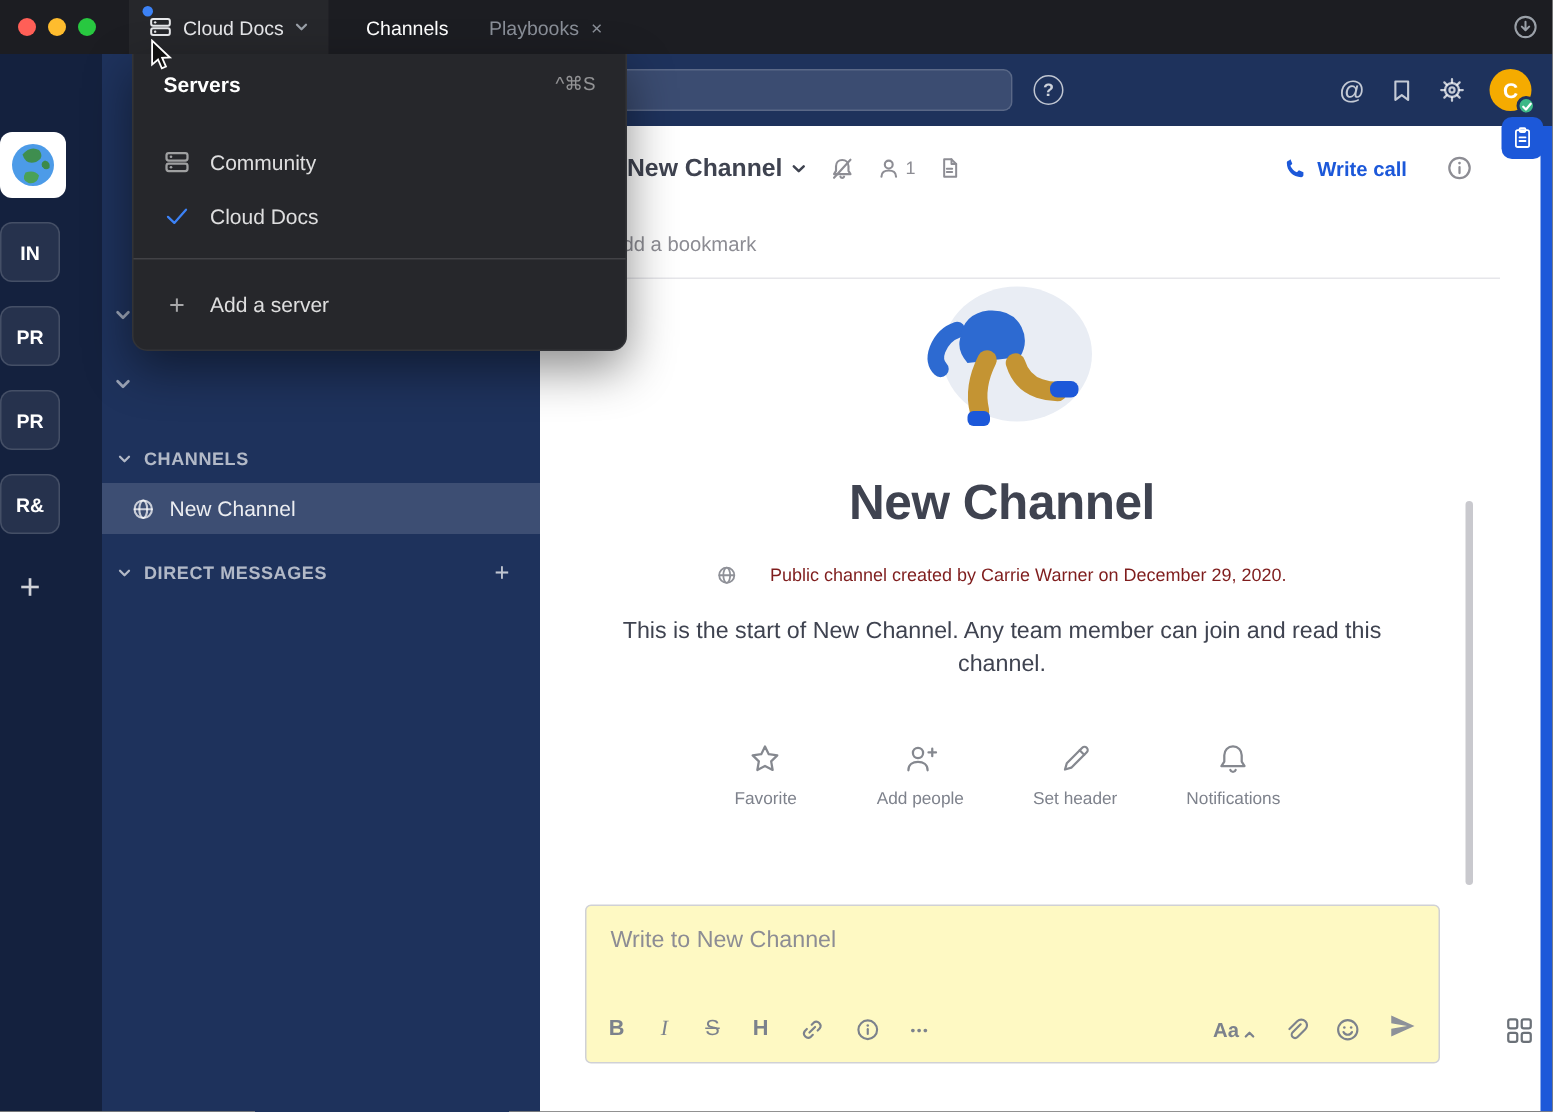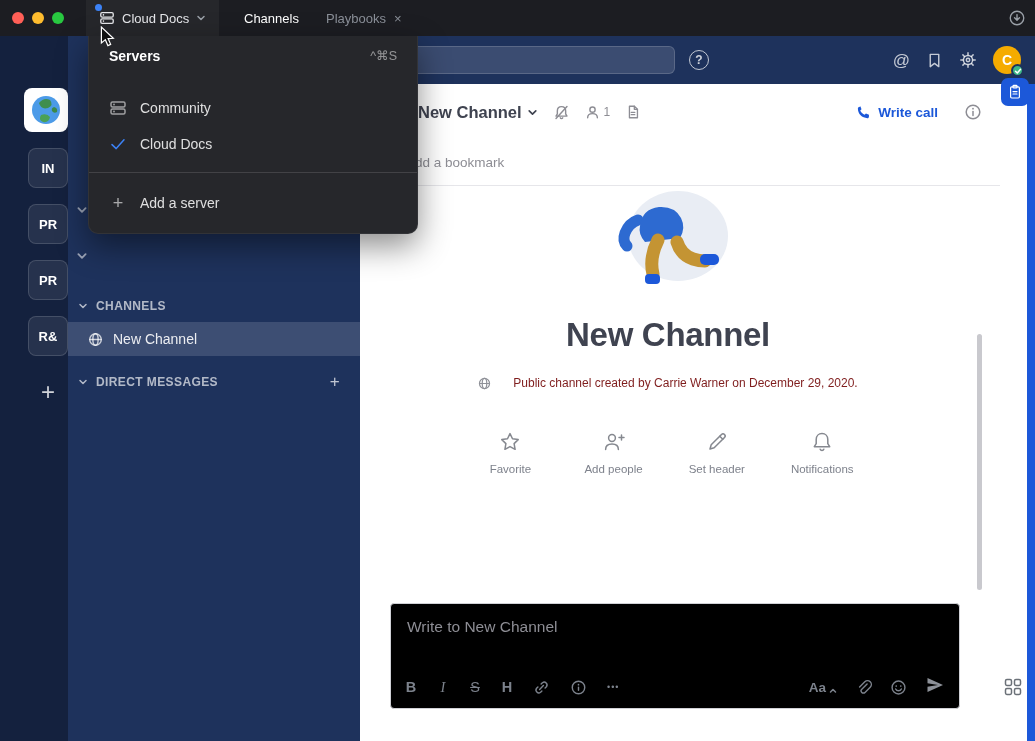--- a/index.html
+++ b/index.html
@@ -15,21 +15,21 @@
   .light.red{background:#ff5f57}.light.yellow{background:#febc2e}.light.green{background:#28c840}
   .server-tab{position:absolute;left:86px;top:0;height:36px;display:flex;align-items:center;gap:7px;padding:0 13px;background:#26272b;color:#e6e7ea;font-size:13px;cursor:default}
   .server-tab .chev{color:#9aa0a8}
   .tab-dot{position:absolute;left:95px;top:4px;width:7px;height:7px;border-radius:50%;background:#3c82f6;z-index:45}
   .view-tab{position:absolute;top:0;height:36px;display:flex;align-items:center;gap:8px;font-size:13px;color:#8a8f98;padding:0 10px}
   .view-tab.active{color:#fff}
   .view-tab .tab-close{font-size:13px;color:#8a8f98;line-height:1}
   .tb-download{position:absolute;right:8px;top:8px;width:20px;height:20px;color:#9aa0a8;display:flex;align-items:center;justify-content:center}
 
   
-  .teambar{position:absolute;left:0;top:36px;width:68px;height:705px;background:#14213e;display:flex;flex-direction:column;align-items:flex-end;padding-top:52px;gap:16px}
+  .teambar{position:absolute;left:0;top:36px;width:68px;height:705px;background:#14213e;display:flex;flex-direction:column;align-items:flex-start;padding-top:52px;gap:16px}
   .team-tile{width:40px;height:40px;border-radius:8px;background:rgba(255,255,255,.08);border:1px solid rgba(255,255,255,.14);color:#fff;font-size:13px;font-weight:700;display:flex;align-items:center;justify-content:center}
   .team-tile.active{width:44px;height:44px;background:#fff;border:2px solid rgba(255,255,255,.9)}
   .team-add{width:40px;height:40px;display:flex;align-items:center;justify-content:center;color:rgba(255,255,255,.8);font-size:24px;font-weight:400}
 
   
   .gheader{position:absolute;left:68px;top:36px;width:967px;height:48px;background:#1e325c}
   .search{position:absolute;left:295px;top:10px;width:312px;height:28px;border-radius:6px;background:rgba(255,255,255,.13);border:1px solid rgba(255,255,255,.16)}
   .help{position:absolute;left:621px;top:14px;width:20px;height:20px;border:1.6px solid rgba(255,255,255,.72);border-radius:50%;color:rgba(255,255,255,.78);font-size:12px;font-weight:700;display:flex;align-items:center;justify-content:center}
   .hicons{position:absolute;right:14px;top:0;height:48px;display:flex;align-items:center;gap:16px}
   .hbtn{color:rgba(255,255,255,.74);display:flex;align-items:center;justify-content:center}
@@ -62,21 +62,21 @@
   .intro{position:absolute;left:0;right:24px;top:102px;text-align:center}
   .illus{display:block;margin:2px auto 0}
   .intro h1{margin-top:24px;font-size:33px;font-weight:700;color:#3f4350;letter-spacing:-.3px}
   .meta{margin-top:22px;display:flex;align-items:center;justify-content:center;gap:22px;color:#7f1d1d;font-size:12px}
   .meta .ic{color:#8f9198}
   .desc{margin:20px auto 0;max-width:540px;font-size:15.5px;line-height:22px;color:#3f4350}
   .actions{margin-top:40px;display:flex;justify-content:center;gap:46px}
   .action{display:flex;flex-direction:column;align-items:center;gap:9px;color:#7e828c;font-size:11.5px;min-width:56px}
   .action .ic{color:#85888f}
 
-  .composer{position:absolute;left:30px;right:40px;top:519px;height:106px;border:1px solid #d0d1d6;border-radius:4px;background:#000000}
+  .composer{position:absolute;left:30px;right:40px;top:519px;height:106px;border:1px solid #d0d1d6;border-radius:4px;background:#fef9c3}
   .composer .ph{padding:14px 16px;font-size:15.5px;color:#8d8d94}
   .fmtbar{position:absolute;left:14px;right:14px;bottom:9px;display:flex;align-items:center;color:#7c828c}
   .fmt-left{display:flex;align-items:center;gap:20px}
   .fmt-left .tbtn{font-size:14.5px;line-height:1;min-width:12px;text-align:center}
   .tbtn.b{font-weight:800}.tbtn.i{font-style:italic;font-family:"Liberation Serif",serif}.tbtn.s{text-decoration:line-through}.tbtn.h{font-weight:700}
   .fmt-dots{font-size:9px;letter-spacing:1px}
   .fmt-right{margin-left:auto;display:flex;align-items:center;gap:18px}
   .aa{display:flex;align-items:flex-end;gap:3px;font-size:13.5px;font-weight:600}
   .send{color:#8d9199}
 
@@ -296,20 +296,21 @@
       </svg>
       <h1>New Channel</h1>
       <div class="meta">
         <svg class="ic" width="13" height="13" viewBox="0 0 16 16" stroke-width="1.3">
             <circle cx="8" cy="8" r="6.2"></circle>
             <ellipse cx="8" cy="8" rx="2.8" ry="6.2"></ellipse>
             <path d="M2 8 h12"></path>
           </svg>
         <span>Public channel created by Carrie Warner on December 29, 2020.</span>
       </div>
+      <p class="desc">This is the start of New Channel. Any team member can join and read this channel.</p>
       <div class="actions">
         <div class="action">
           <svg class="ic" width="24" height="24" viewBox="0 0 24 24" stroke-width="1.4">
               <path d="M12 3.6 l2.5 5.2 5.7.8 -4.1 4 1 5.7 -5.1-2.7 -5.1 2.7 1-5.7 -4.1-4 5.7-.8 z"></path>
             </svg>
           <span>Favorite</span>
         </div>
         <div class="action">
           <svg class="ic" width="24" height="24" viewBox="0 0 24 24" stroke-width="1.4">
               <circle cx="10" cy="8" r="3.4"></circle>

